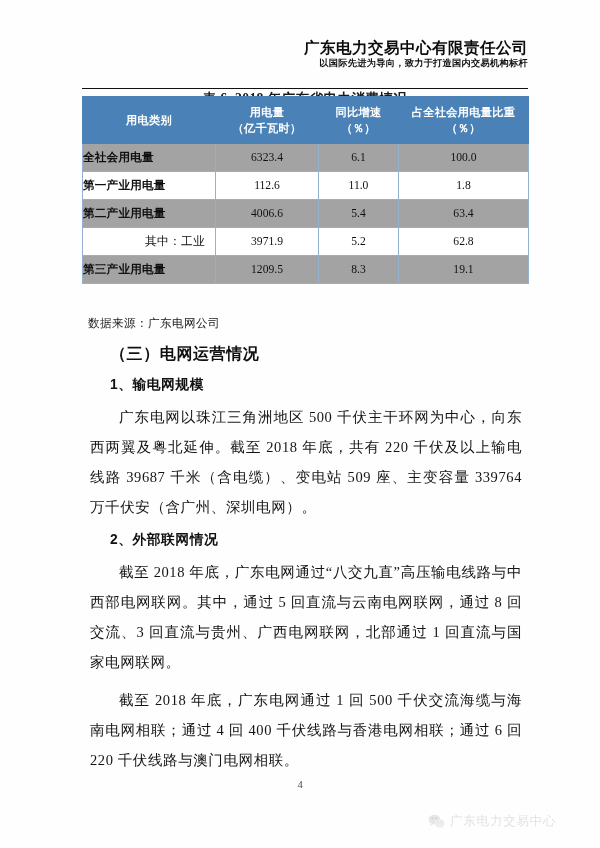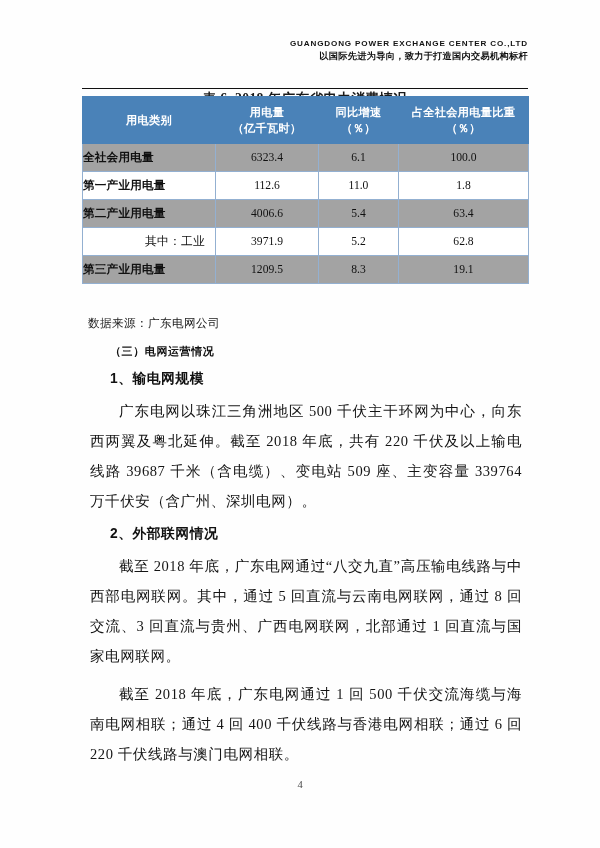--- a/index.html
+++ b/index.html
@@ -146,21 +146,21 @@
   
   .body-copy {
     position: absolute;
     left: 82px;
     top: 344px;
     width: 448px;
   }
   .h-section {
     font-family: "Liberation Sans", "DejaVu Sans", sans-serif;
     font-weight: bold;
-    font-size: 11px;
+    font-size: 16px;
     letter-spacing: 0.6px;
     color: #111;
     margin: 0 0 11px 0;
     padding-left: 28px;
   }
   .h-sub {
     font-family: "Liberation Sans", "DejaVu Sans", sans-serif;
     font-weight: bold;
     font-size: 13.8px;
     letter-spacing: 0.5px;
@@ -204,21 +204,21 @@
     user-select: none;
   }
   .watermark svg { display: block; }
 </style>
 </head>
 <body>
 
 <div class="page">
 
   <div class="letterhead">
-    <div class="lh-en">GUANGDONG POWER EXCHANGE CENTER CO.,LTD</div>
+    <div class="lh-cn">广东电力交易中心有限责任公司</div>
     <div class="lh-slogan">以国际先进为导向，致力于打造国内交易机构标杆</div>
   </div>
   <div class="lh-rule"></div>
 
   <div class="table-caption">表 6. 2018 年广东省电力消费情况</div>
 
   <table class="data">
     <colgroup>
       <col style="width:133px">
       <col style="width:103px">
@@ -286,14 +286,29 @@
     <h3 class="h-sub">1、输电网规模</h3>
     <p class="para">广东电网以珠江三角洲地区 500 千伏主干环网为中心，向东西两翼及粤北延伸。截至 2018 年底，共有 220 千伏及以上输电线路 39687 千米（含电缆）、变电站 509 座、主变容量 339764 万千伏安（含广州、深圳电网）。</p>
 
     <h3 class="h-sub">2、外部联网情况</h3>
     <p class="para">截至 2018 年底，广东电网通过“八交九直”高压输电线路与中西部电网联网。其中，通过 5 回直流与云南电网联网，通过 8 回交流、3 回直流与贵州、广西电网联网，北部通过 1 回直流与国家电网联网。</p>
     <p class="para">截至 2018 年底，广东电网通过 1 回 500 千伏交流海缆与海南电网相联；通过 4 回 400 千伏线路与香港电网相联；通过 6 回 220 千伏线路与澳门电网相联。</p>
   </div>
 
   <div class="page-number">4</div>
 
+  <div class="watermark">
+    <span>
+      <svg width="17" height="15" viewBox="0 0 17 15" aria-hidden="true">
+        <ellipse cx="6.4" cy="5.6" rx="5.8" ry="4.9" fill="#e6e6e6"></ellipse>
+        <path d="M3.1 9.4 L2.1 12.1 L4.9 10.6 Z" fill="#e6e6e6"></path>
+        <ellipse cx="11.6" cy="9.3" rx="4.9" ry="4.1" fill="#ededed"></ellipse>
+        <path d="M14.6 12.4 L15.5 14.6 L13.0 13.3 Z" fill="#ededed"></path>
+        <circle cx="4.5" cy="4.4" r="0.85" fill="#cfcfcf"></circle>
+        <circle cx="8.3" cy="4.4" r="0.85" fill="#cfcfcf"></circle>
+        <circle cx="10.0" cy="8.3" r="0.7" fill="#dcdcdc"></circle>
+        <circle cx="13.2" cy="8.3" r="0.7" fill="#dcdcdc"></circle>
+      </svg>
+    </span>
+    <span>广东电力交易中心</span>
+  </div>
 
 </div>
 
 </body></html>

